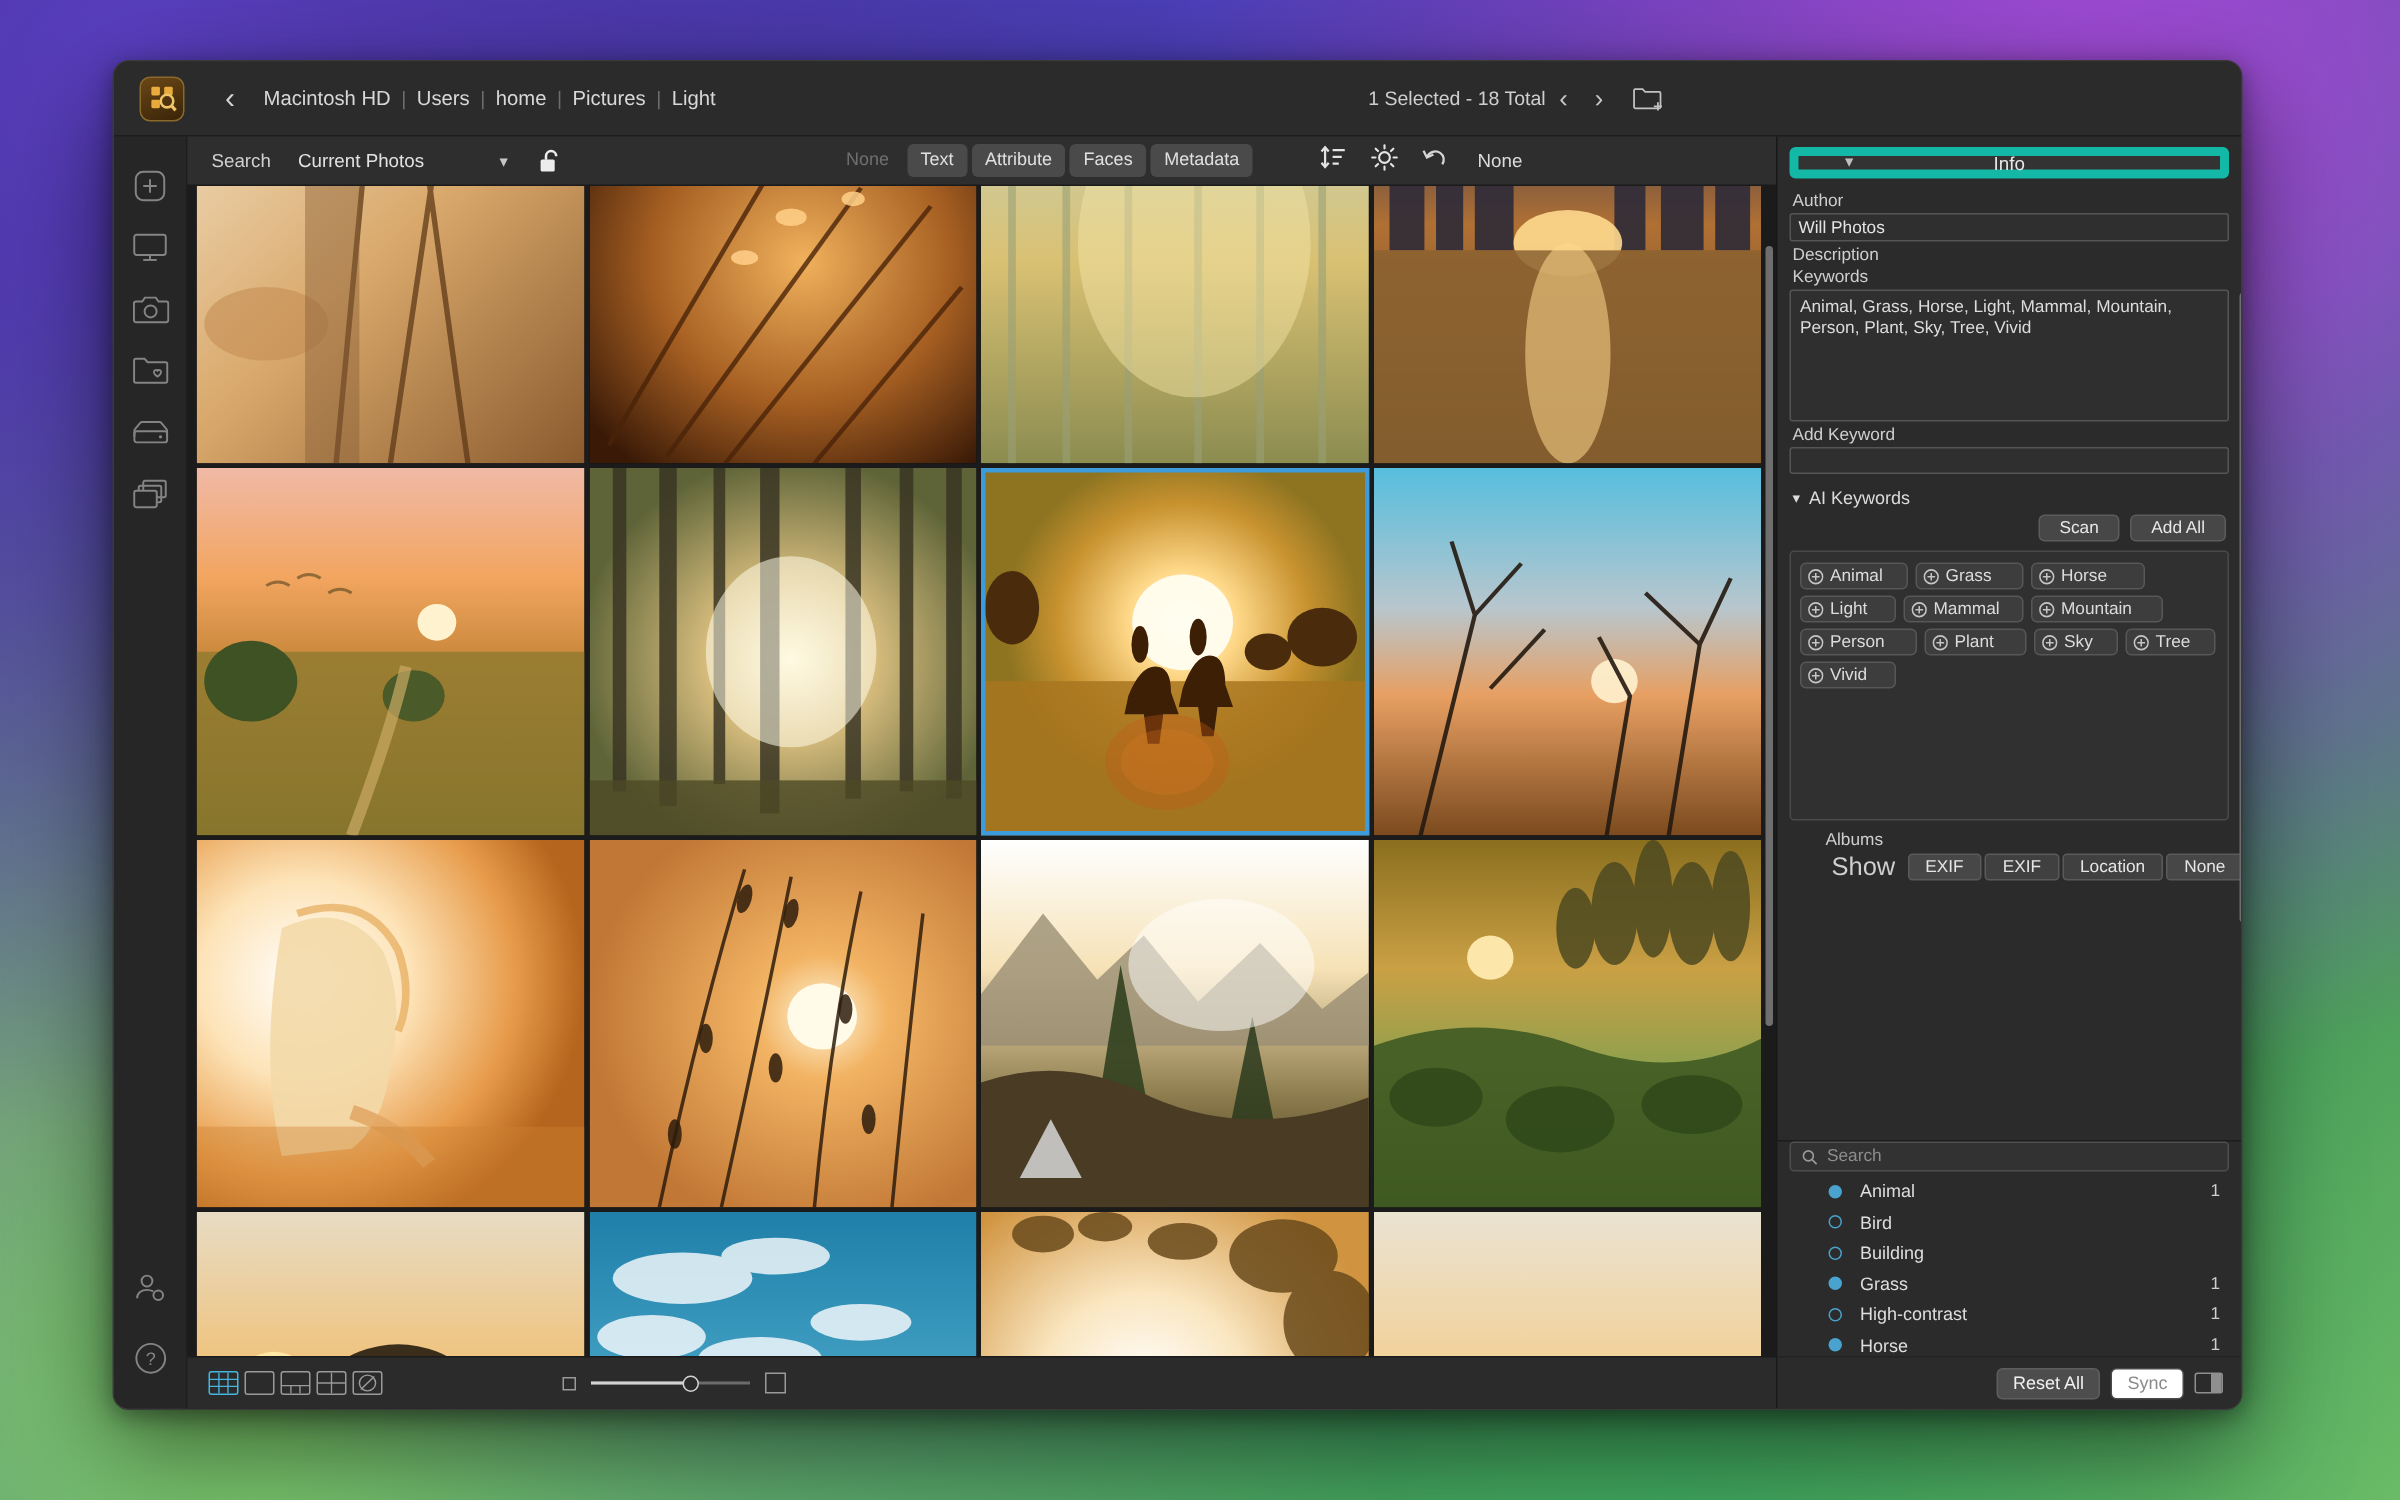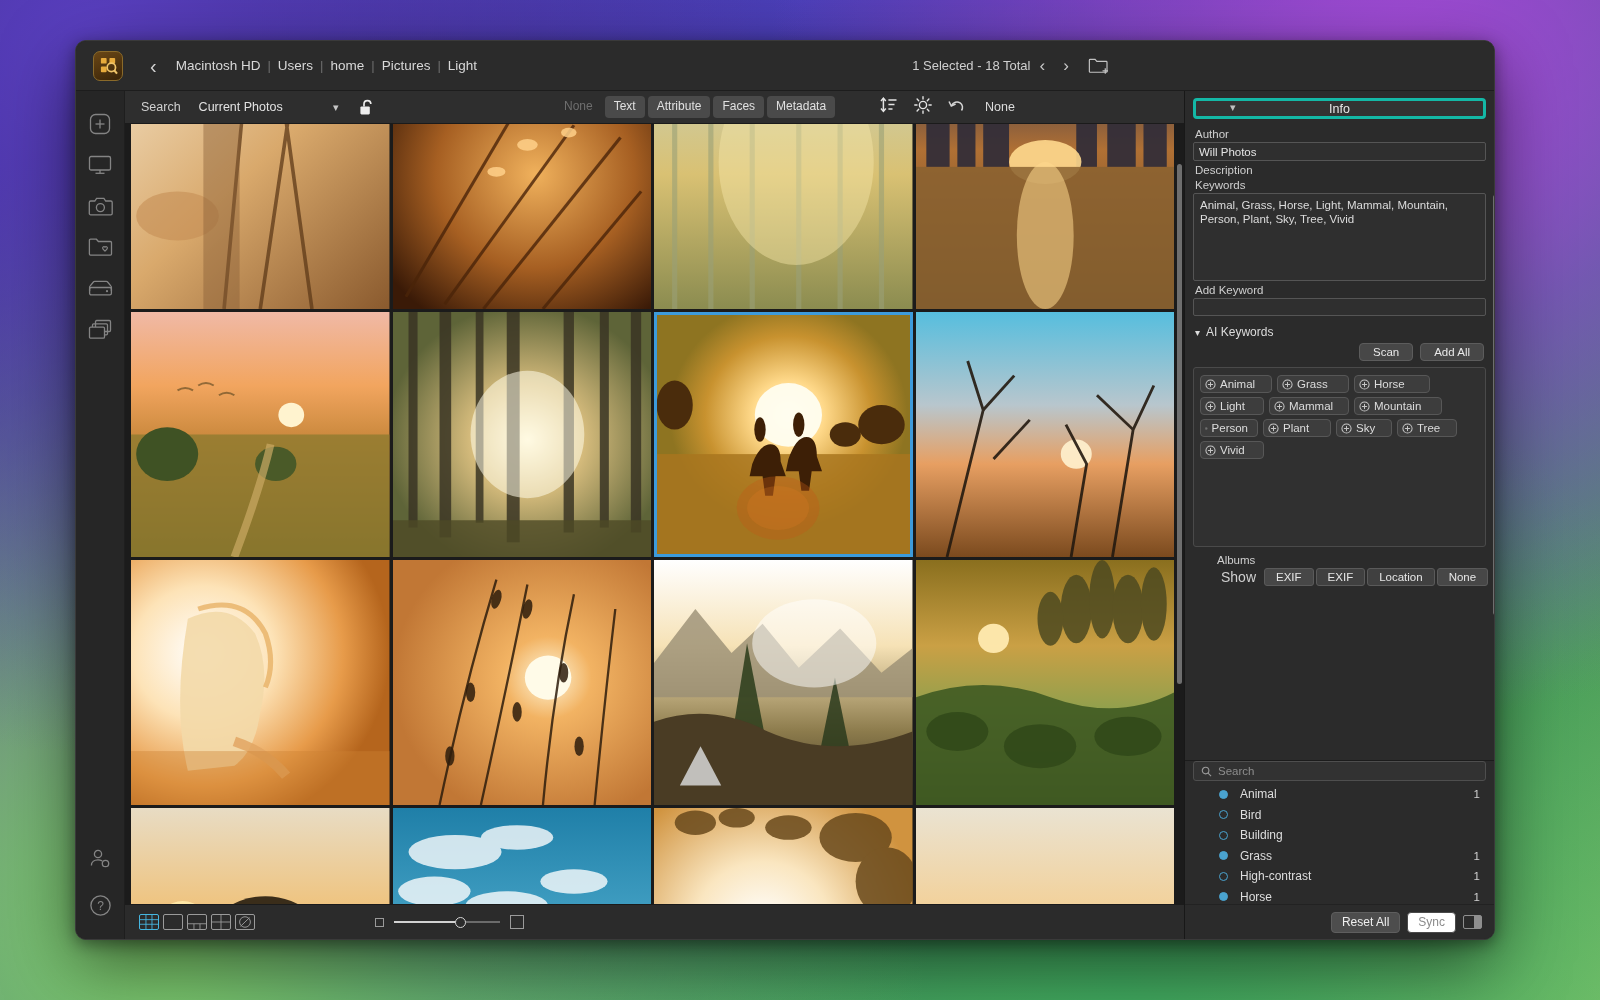--- a/index.html
+++ b/index.html
@@ -140,21 +140,21 @@
   }
 
   
   #right {
     width: 310px; flex: 0 0 310px; background: #2b2b2b;
     display: flex; flex-direction: column;
     border-left: 1px solid #181818;
   }
   .info-tab-row { padding: 7px 8px 6px; }
   .info-tab {
-    width: 100%; height: 21px; border: 3px solid #14b8a6; border-radius: 4px;
+    width: 100%; height: 21px; border: 6px solid #14b8a6; border-radius: 4px;
     background: #333; color: #e8e8e8; font-size: 12.5px;
     display: flex; align-items: center; justify-content: center;
   }
   .panel-scroll { flex: 1 1 auto; overflow: hidden; position: relative; padding: 0 8px; min-height: 0; }
   .fld-label { color: #cfcfcf; font-size: 11.5px; margin: 3px 0 2px 2px; }
   .fld-input {
     background: #2f2f2f; border: 1px solid #555; border-radius: 2px;
     color: #e4e4e4; font-size: 11.5px; padding: 3px 5px; height: 19px;
     display: flex; align-items: center;
   }
@@ -180,21 +180,21 @@
     padding: 7px 6px; min-height: 180px;
   }
   .tag-wrap { display: flex; flex-wrap: wrap; gap: 4px 5px; }
   .tag {
     background: #3d3d3d; border: 1px solid #575757; border-radius: 4px;
     color: #dcdcdc; font-size: 11.5px; padding: 2px 9px 2px 4px;
     display: flex; align-items: center; gap: 4px;
   }
   .albums-row { color: #cfcfcf; font-size: 11.5px; margin: 7px 0 2px 24px; }
   .show-row { display: flex; align-items: center; gap: 0; padding-left: 28px; margin-bottom: 6px; }
-  .show-lbl { color: #cfcfcf; font-size: 14px; margin-right: 8px; }
+  .show-lbl { color: #cfcfcf; font-size: 17px; margin-right: 8px; }
   .show-seg {
     background: #474747; border: 1px solid #5a5a5a; color: #e6e6e6;
     font-size: 11.5px; padding: 2px 11px; margin-right: 2px; border-radius: 3px;
   }
 
   
   #kwlist { flex: 0 0 auto; border-top: 1px solid #1c1c1c; background: #2b2b2b; padding: 0 8px; }
   .kl-head { display: flex; align-items: center; justify-content: space-between; padding: 9px 4px 7px; }
   .kl-title { color: #e6e6e6; font-size: 14px; }
   .kl-search {
@@ -882,21 +882,21 @@
               <span>Mammal</span>
             </div>
             <div class="tag" style="width:88px">
               <svg width="11" height="11" viewBox="0 0 12 12">
                   <circle cx="6" cy="6" r="5" fill="none" stroke="#c5c5c5" stroke-width="1.1"></circle>
                   <line x1="6" y1="3.2" x2="6" y2="8.8" stroke="#c5c5c5" stroke-width="1.1"></line>
                   <line x1="3.2" y1="6" x2="8.8" y2="6" stroke="#c5c5c5" stroke-width="1.1"></line>
                 </svg>
               <span>Mountain</span>
             </div>
-            <div class="tag" style="width:58px">
+            <div class="tag" style="width:78px">
               <svg width="11" height="11" viewBox="0 0 12 12">
                   <circle cx="6" cy="6" r="5" fill="none" stroke="#c5c5c5" stroke-width="1.1"></circle>
                   <line x1="6" y1="3.2" x2="6" y2="8.8" stroke="#c5c5c5" stroke-width="1.1"></line>
                   <line x1="3.2" y1="6" x2="8.8" y2="6" stroke="#c5c5c5" stroke-width="1.1"></line>
                 </svg>
               <span>Person</span>
             </div>
             <div class="tag" style="width:68px">
               <svg width="11" height="11" viewBox="0 0 12 12">
                   <circle cx="6" cy="6" r="5" fill="none" stroke="#c5c5c5" stroke-width="1.1"></circle>

